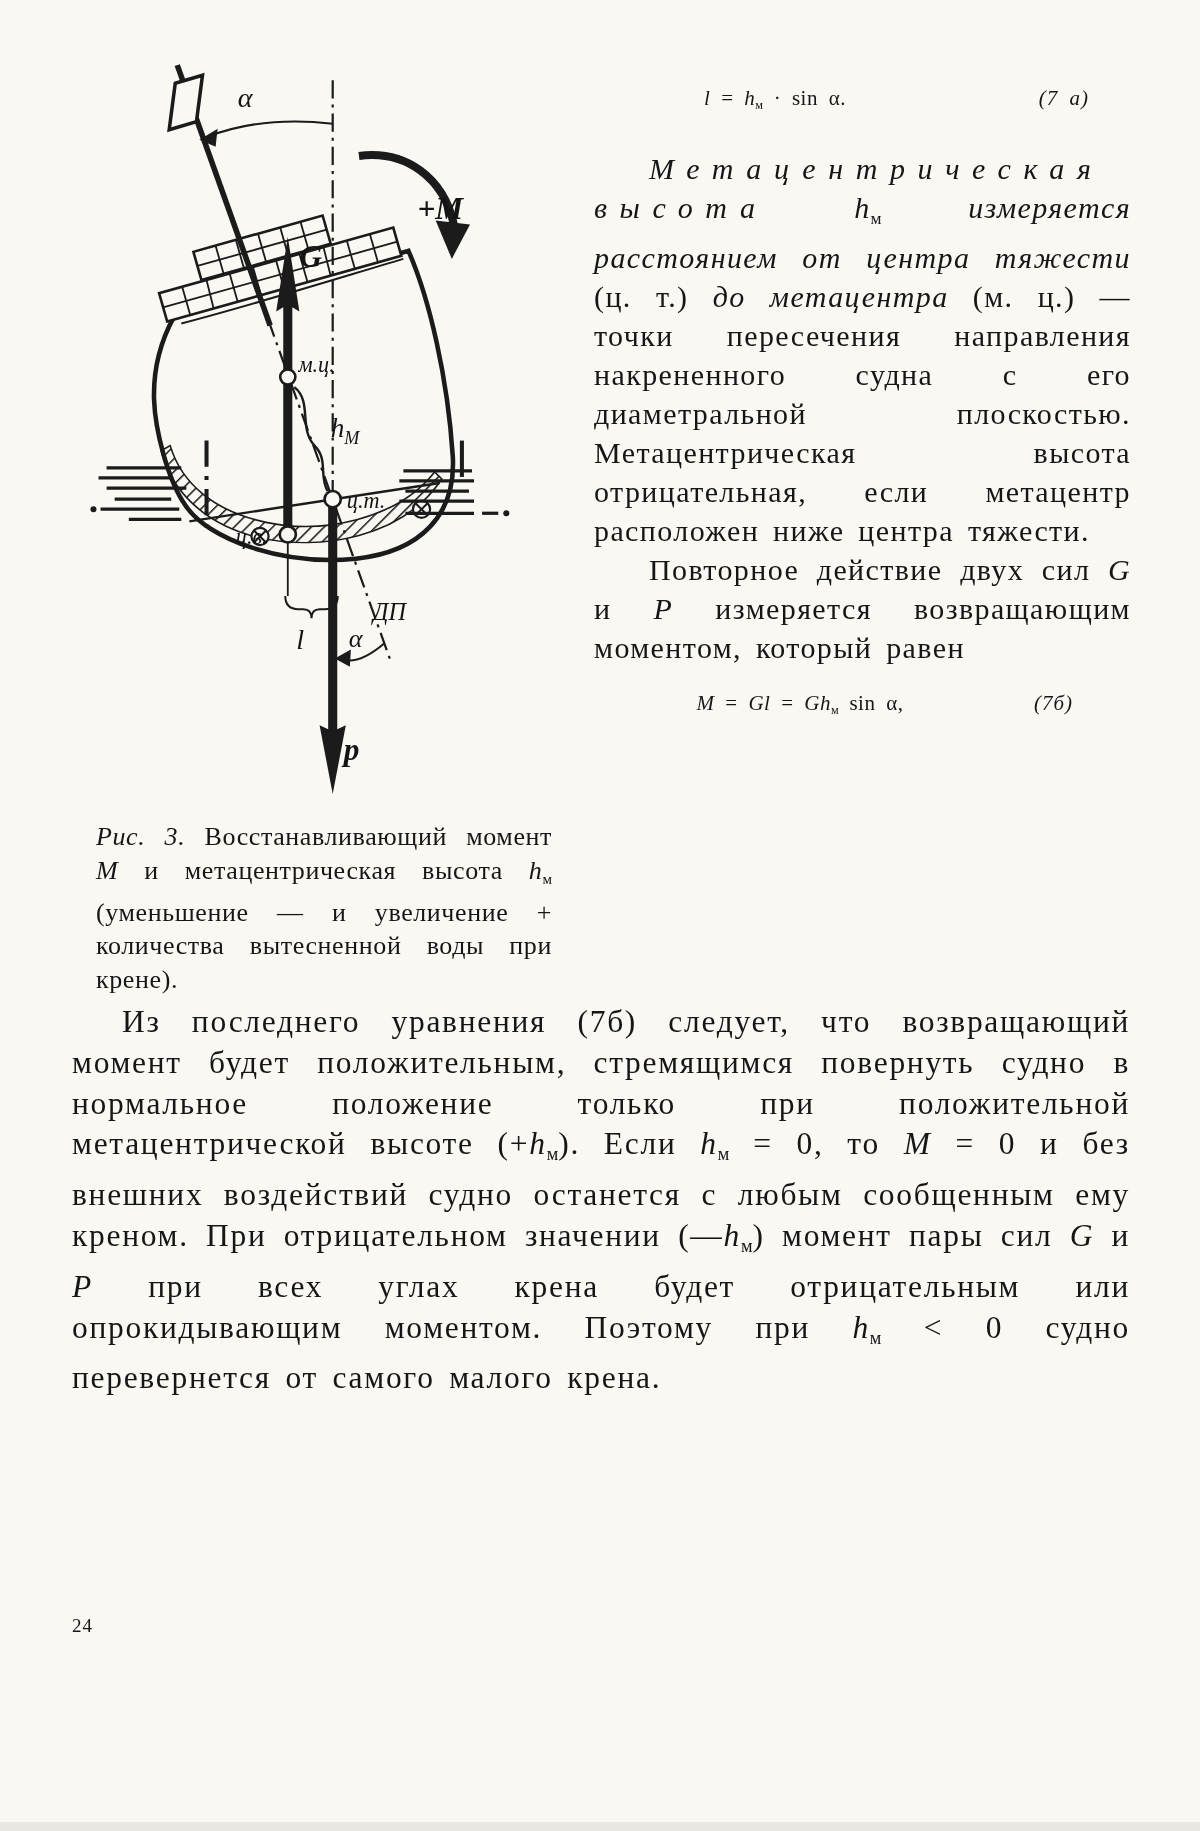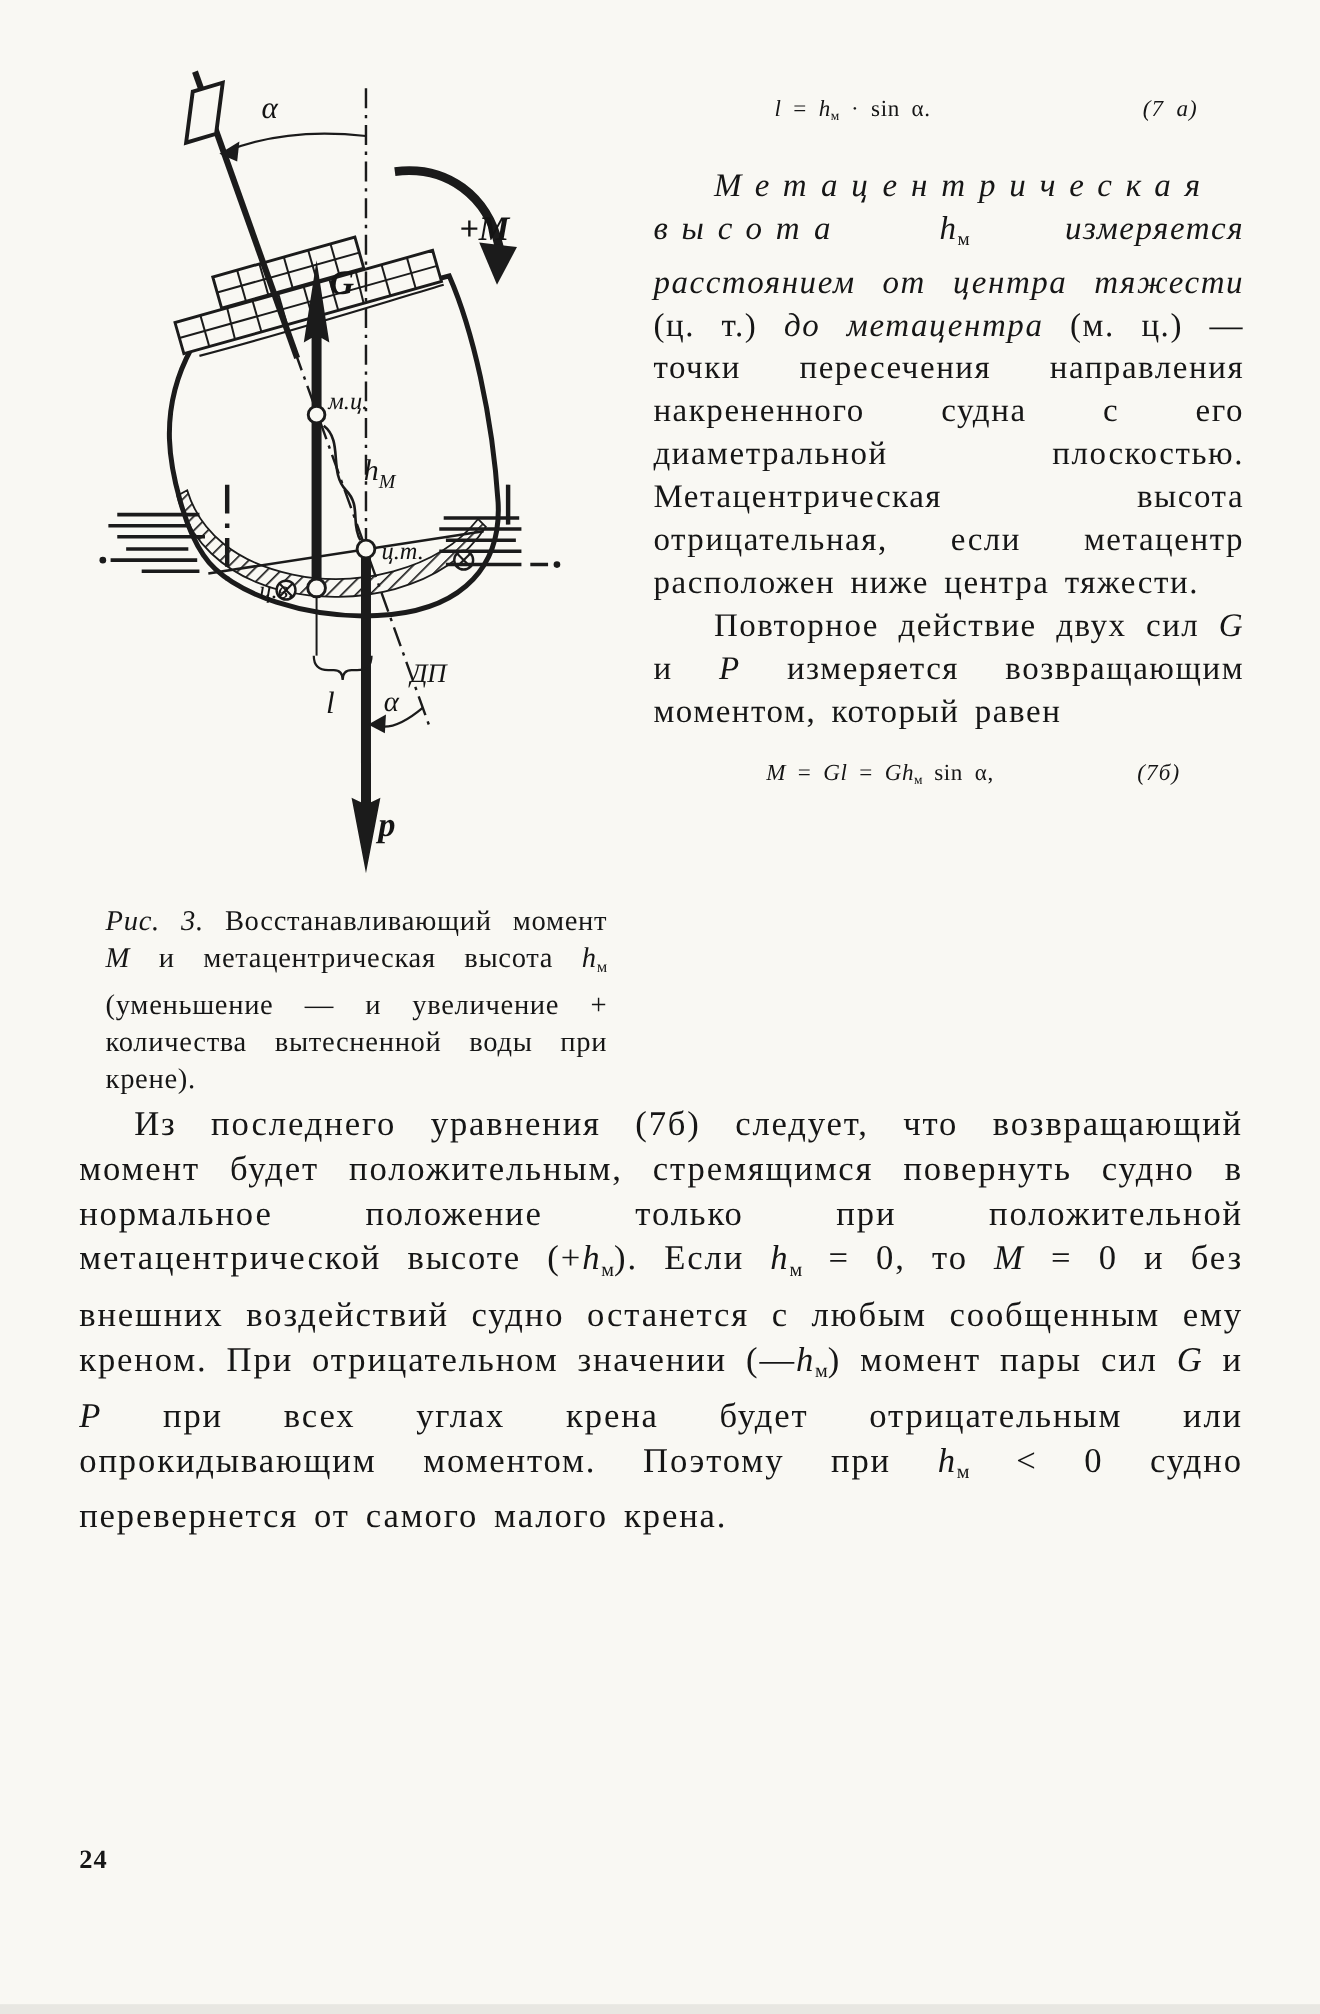--- a/index.html
+++ b/index.html
@@ -39,22 +39,22 @@
     text-align:justify;letter-spacing:.6px;word-spacing:3px;margin-left:24px;
   }
   .main-text{
     position:absolute;left:72px;top:1002px;width:1058px;
     font-size:31.5px;line-height:40.8px;
     text-align:justify;
     letter-spacing:1.7px;word-spacing:5px;
   }
   .main-text p{margin:0;text-indent:50px;}
   .page-number{
-    position:absolute;left:72px;top:1678px;
-    font-size:24px;font-weight:bold;letter-spacing:1px;
+    position:absolute;left:72px;top:1615px;
+    font-size:19px;font-weight:normal;letter-spacing:1px;
   }
   .figure{position:absolute;left:88px;top:55px;}
   .bottom-edge{
     position:absolute;left:0;bottom:0;width:1200px;height:9px;
     background:#e8e7e2;
   }
   
   .r-i{font-style:italic;}
   .r-sp{letter-spacing:.42em;font-style:italic;}
   .r-sub{font-size:.58em;vertical-align:-.33em;letter-spacing:0;}

